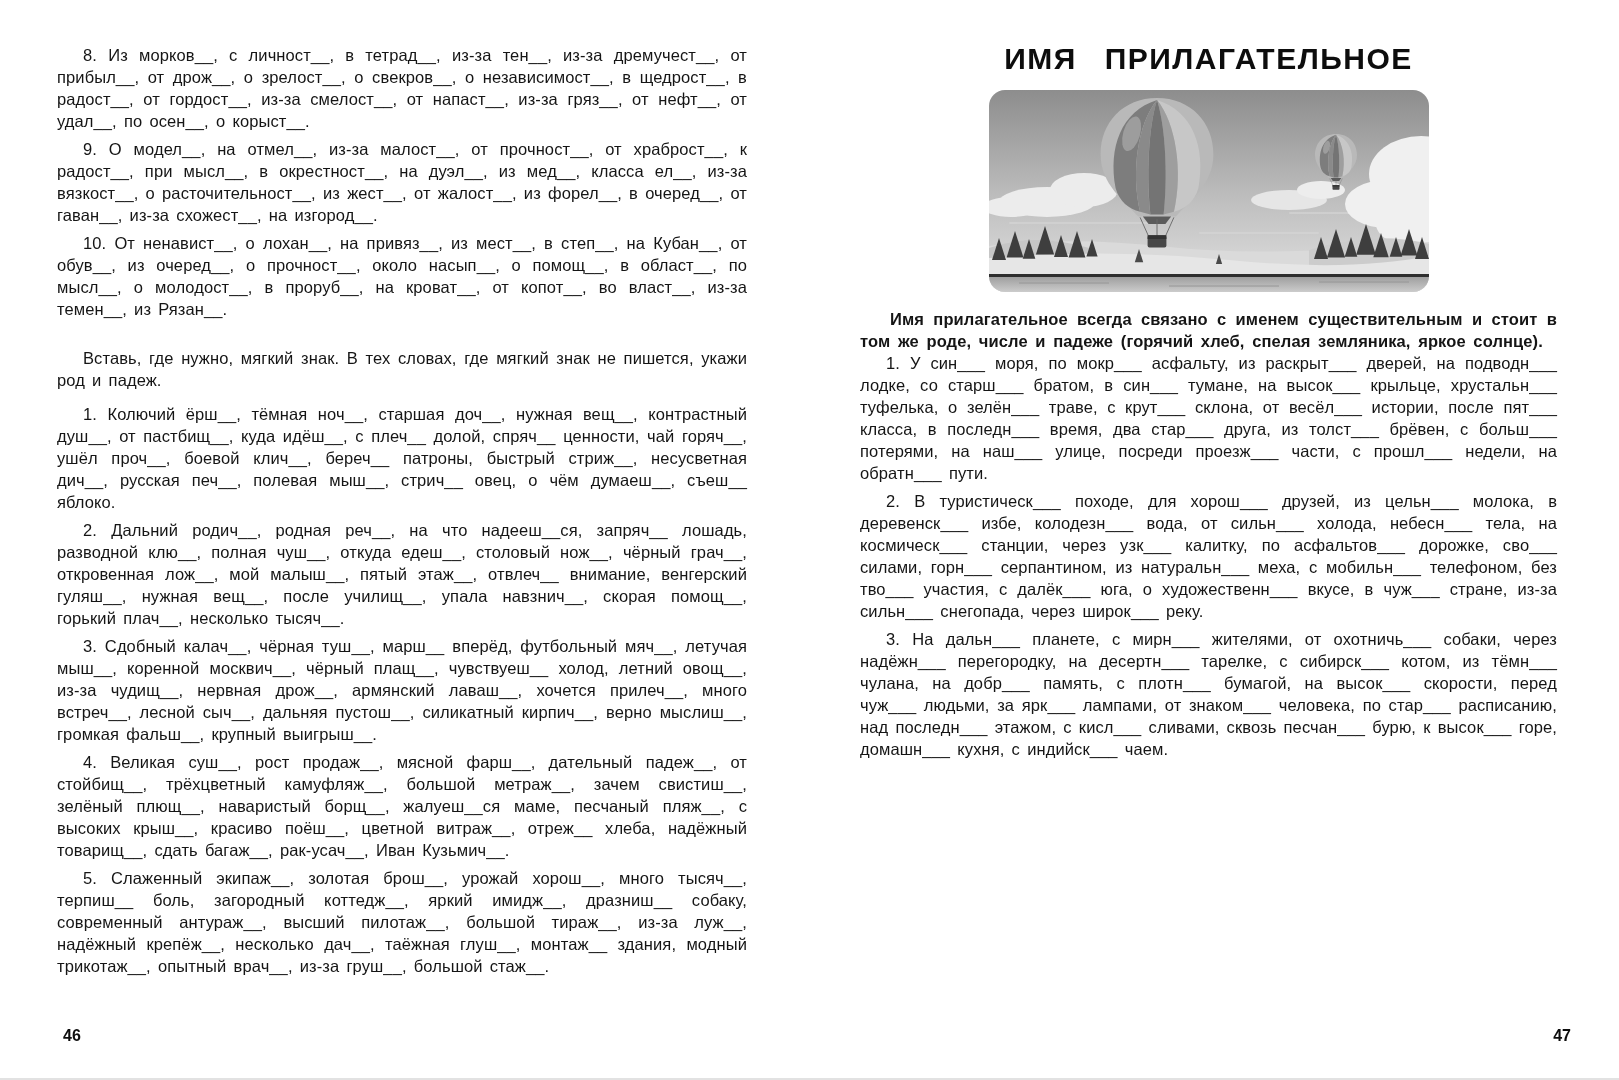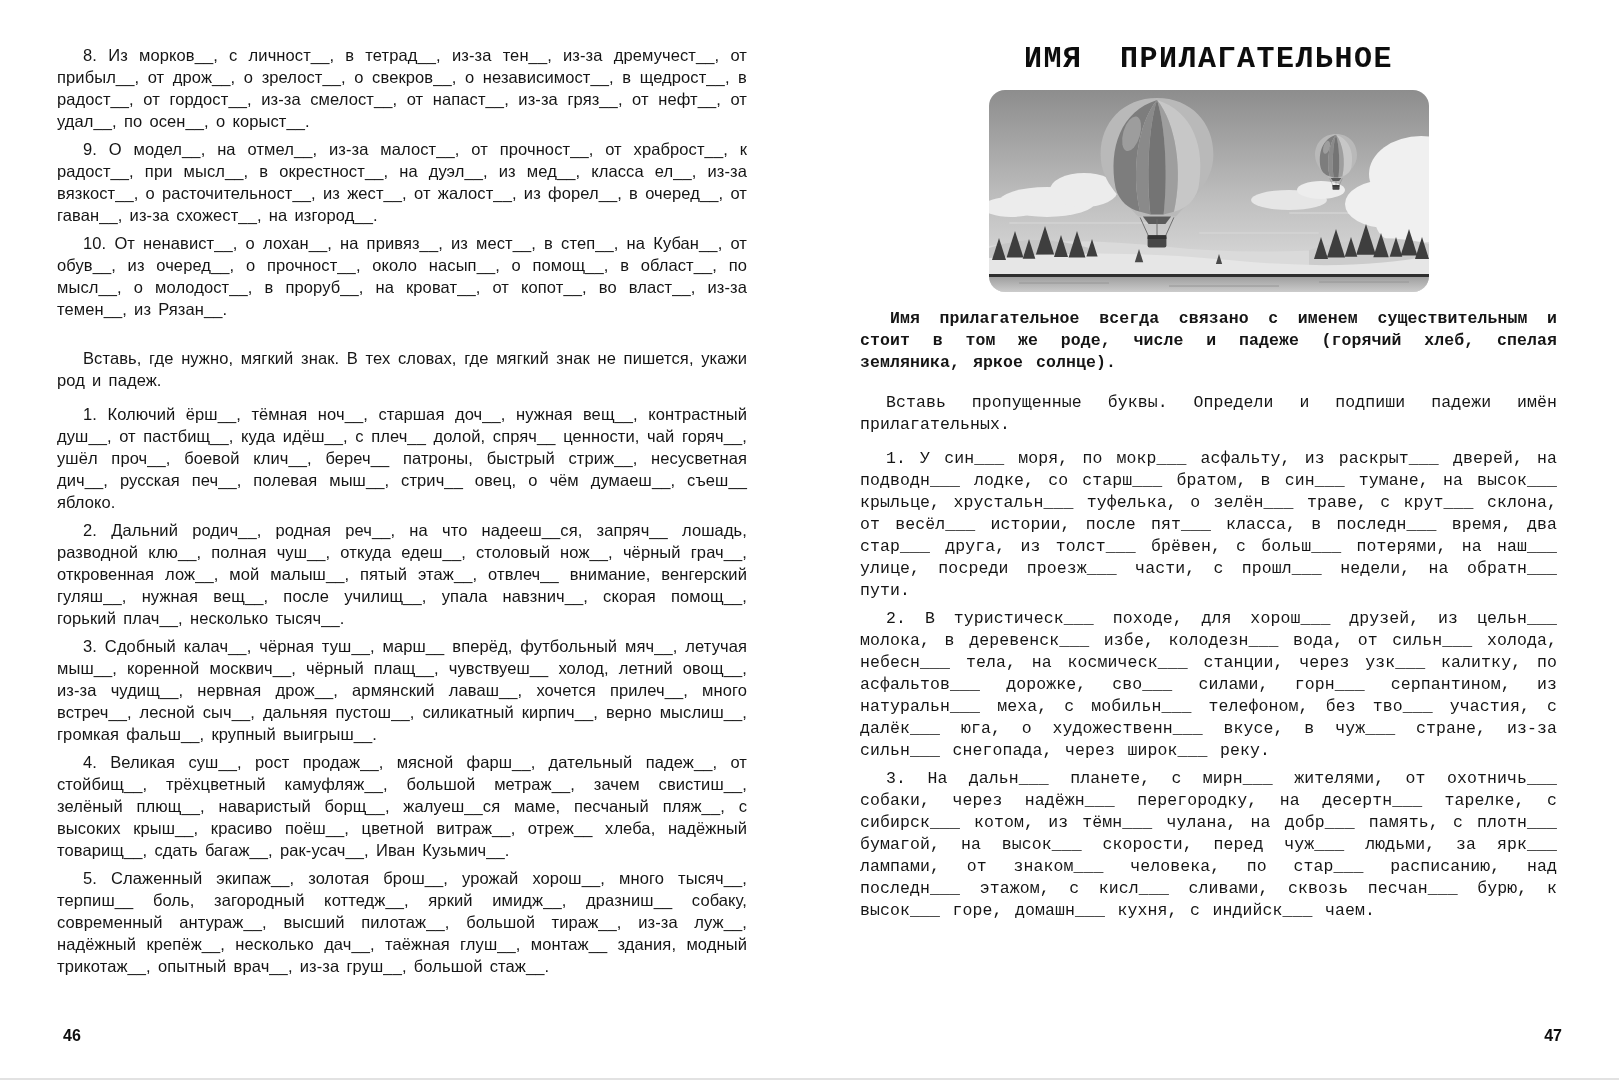--- a/index.html
+++ b/index.html
@@ -6,42 +6,42 @@
   body{
     width:1619px;height:1080px;position:relative;overflow:hidden;
     background:#ffffff;color:#151515;
     font-family:"Liberation Sans","DejaVu Sans",sans-serif;
   }
   .spread{display:flex;width:1619px;height:960px;}
   .page{position:relative;height:1080px;}
   .page-left{width:810px;}
   .page-right{width:809px;}
   .content-left{position:absolute;left:57px;top:44px;width:690px;}
-  .content-right{position:absolute;left:50px;top:40px;width:697px;font-family:Liberation Mono, monospace;}
+  .content-right{position:absolute;left:50px;top:40px;width:697px;}
   p{margin:0;}
   .txt{
     font-size:16.5px;line-height:22px;text-align:justify;
     word-spacing:2.5px;letter-spacing:0.1px;
   }
   .item{text-indent:26px;margin-bottom:6px;}
   .instr{text-indent:26px;margin-top:27px;margin-bottom:12px;}
   .rule{font-weight:bold;text-indent:30px;margin-top:16px;word-spacing:3px;}
   .page-title{
     text-align:center;font-weight:bold;font-size:30px;line-height:34px;
     letter-spacing:1.5px;word-spacing:18px;margin:2px 0 14px 0;color:#0d0d0d;
   }
   figure.illus{
     margin:12px auto 16px auto;width:440px;height:202px;
     border-radius:16px;overflow:hidden;display:block;
   }
   .pagenum{
     position:absolute;bottom:35px;font-size:16px;font-weight:bold;color:#0d0d0d;
   }
   .pagenum-left{left:63px;}
-  .pagenum-right{right:57px;}
+  .pagenum-right{right:48px;}
   .book-edge{position:absolute;left:0;right:0;bottom:0;height:2px;background:#e2e2e2;}
 </style>
 </head>
 <body>
 
 <div class="spread">
 
   <div class="page page-left">
     <div class="content-left">
 
@@ -160,21 +160,20 @@
             <use href="#balloon" transform="translate(168,8) scale(0.94)"></use>
           </g>
           <g>
             <use href="#balloon" transform="translate(347,44) scale(0.35)"></use>
           </g>
         </svg>
       </figure>
 
       <p class="txt rule">Имя прилагательное всегда связано с именем существительным и стоит в том же роде, числе и падеже (горячий хлеб, спелая земляника, яркое солнце).</p>
 
-      <p class="txt instr" style="margin-top:18px">Вставь пропущенные буквы. Определи и подпиши падежи имён прилагательных.</p>
 
       <p class="txt item"><span>1.</span> <span>У син___ моря, по мокр___ асфальту, из раскрыт___ дверей, на подводн___ лодке, со старш___ братом, в син___ тумане, на высок___ крыльце, хрустальн___ туфелька, о зелён___ траве, с крут___ склона, от весёл___ истории, после пят___ класса, в последн___ время, два стар___ друга, из толст___ брёвен, с больш___ потерями, на наш___ улице, посреди проезж___ части, с прошл___ недели, на обратн___ пути.</span></p>
       <p class="txt item"><span>2.</span> <span>В туристическ___ походе, для хорош___ друзей, из цельн___ молока, в деревенск___ избе, колодезн___ вода, от сильн___ холода, небесн___ тела, на космическ___ станции, через узк___ калитку, по асфальтов___ дорожке, сво___ силами, горн___ серпантином, из натуральн___ меха, с мобильн___ телефоном, без тво___ участия, с далёк___ юга, о художественн___ вкусе, в чуж___ стране, из-за сильн___ снегопада, через широк___ реку.</span></p>
       <p class="txt item"><span>3.</span> <span>На дальн___ планете, с мирн___ жителями, от охотничь___ собаки, через надёжн___ перегородку, на десертн___ тарелке, с сибирск___ котом, из тёмн___ чулана, на добр___ память, с плотн___ бумагой, на высок___ скорости, перед чуж___ людьми, за ярк___ лампами, от знаком___ человека, по стар___ расписанию, над последн___ этажом, с кисл___ сливами, сквозь песчан___ бурю, к высок___ горе, домашн___ кухня, с индийск___ чаем.</span></p>
     </div>
 
     <div class="pagenum pagenum-right">47</div>
   </div>
 </div>
 

